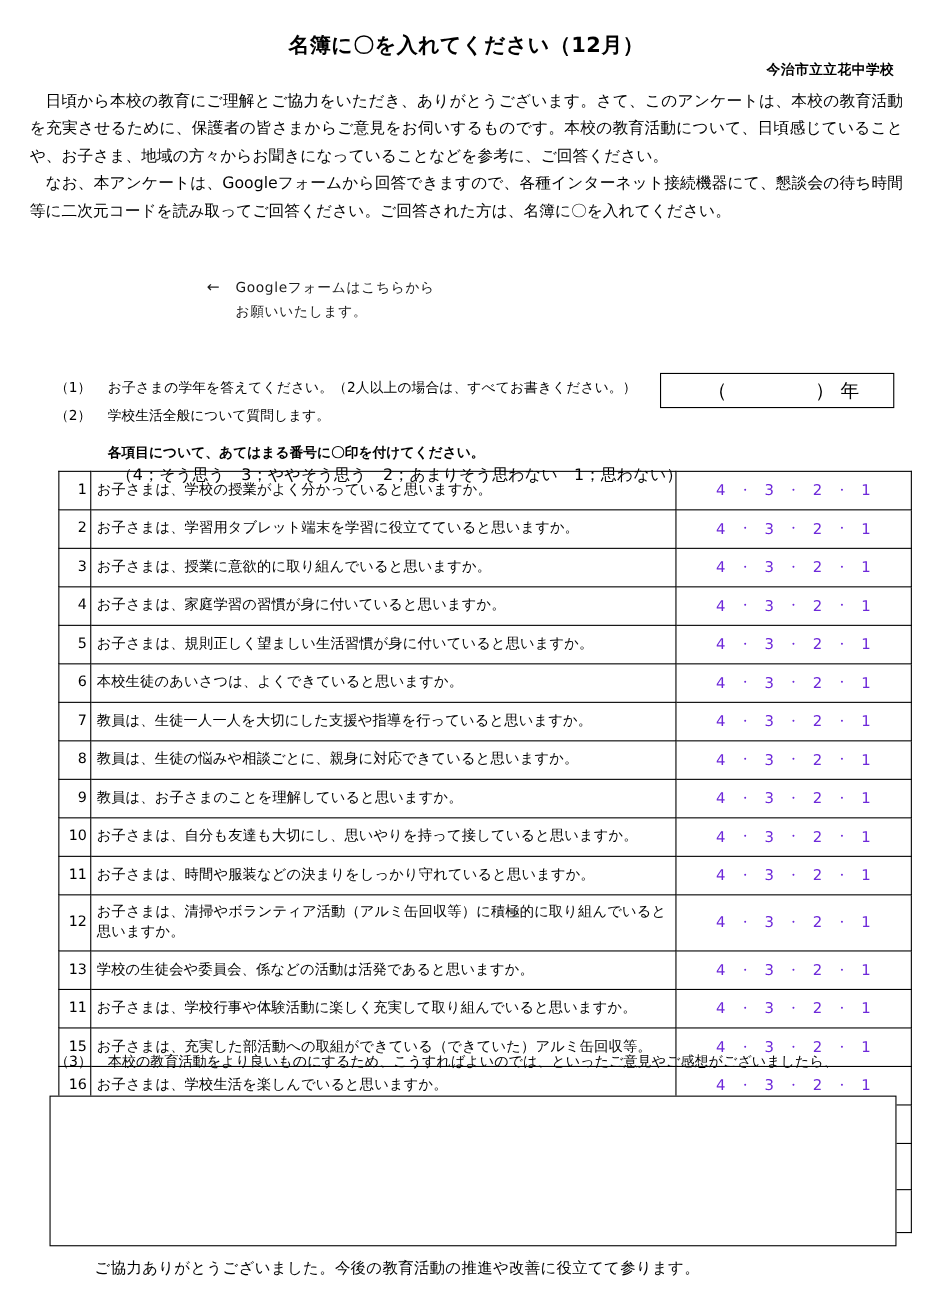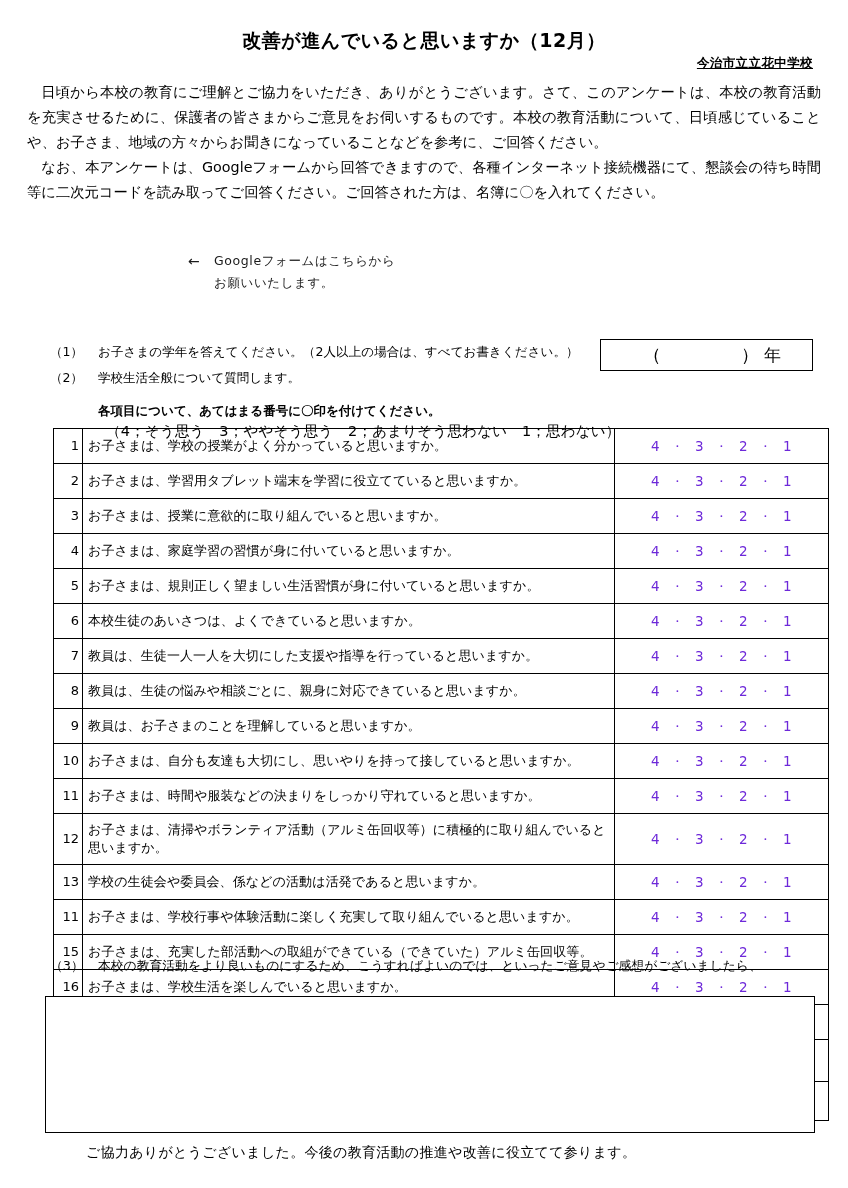--- a/index.html
+++ b/index.html
@@ -36,21 +36,20 @@
     font-weight: bold;
     letter-spacing: 0.5px;
   }
   .school-name {
     position: absolute;
     right: 35px;
     top: 55px;
     font-size: 12.5px;
     font-weight: bold;
     letter-spacing: 0.4px;
-    text-decoration: underline;
   }
 
   
   .intro {
     position: absolute;
     left: 27px;
     top: 80px;
     width: 794px;
     font-size: 14.3px;
     line-height: 25px;
@@ -267,21 +266,21 @@
     top: 1144px;
     font-size: 14px;
     letter-spacing: 0.3px;
   }
 </style>
 </head>
 <body>
 
 <div class="page">
 
-  <div class="doc-title">改善が進んでいると思いますか（12月）</div>
+  <div class="doc-title">名簿に〇を入れてください（12月）</div>
   <div class="school-name">今治市立立花中学校</div>
 
   <div class="intro">
     <p>日頃から本校の教育にご理解とご協力をいただき、ありがとうございます。さて、このアンケートは、本校の教育活動を充実させるために、保護者の皆さまからご意見をお伺いするものです。本校の教育活動について、日頃感じていることや、お子さま、地域の方々からお聞きになっていることなどを参考に、ご回答ください。</p>
     <p>なお、本アンケートは、Googleフォームから回答できますので、各種インターネット接続機器にて、懇談会の待ち時間等に二次元コードを読み取ってご回答ください。ご回答された方は、名簿に〇を入れてください。</p>
   </div>
 
   <div class="gform">
     <span class="arrow">←</span>
     <div class="gline1">Googleフォームはこちらから</div>

